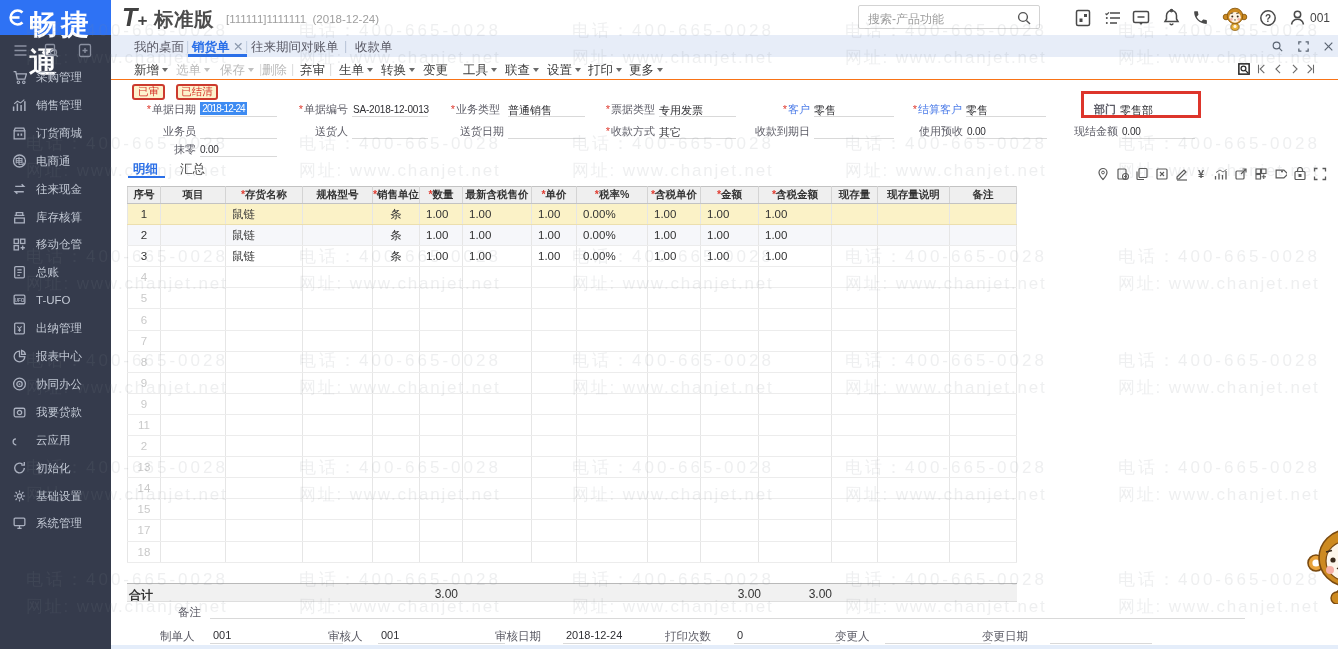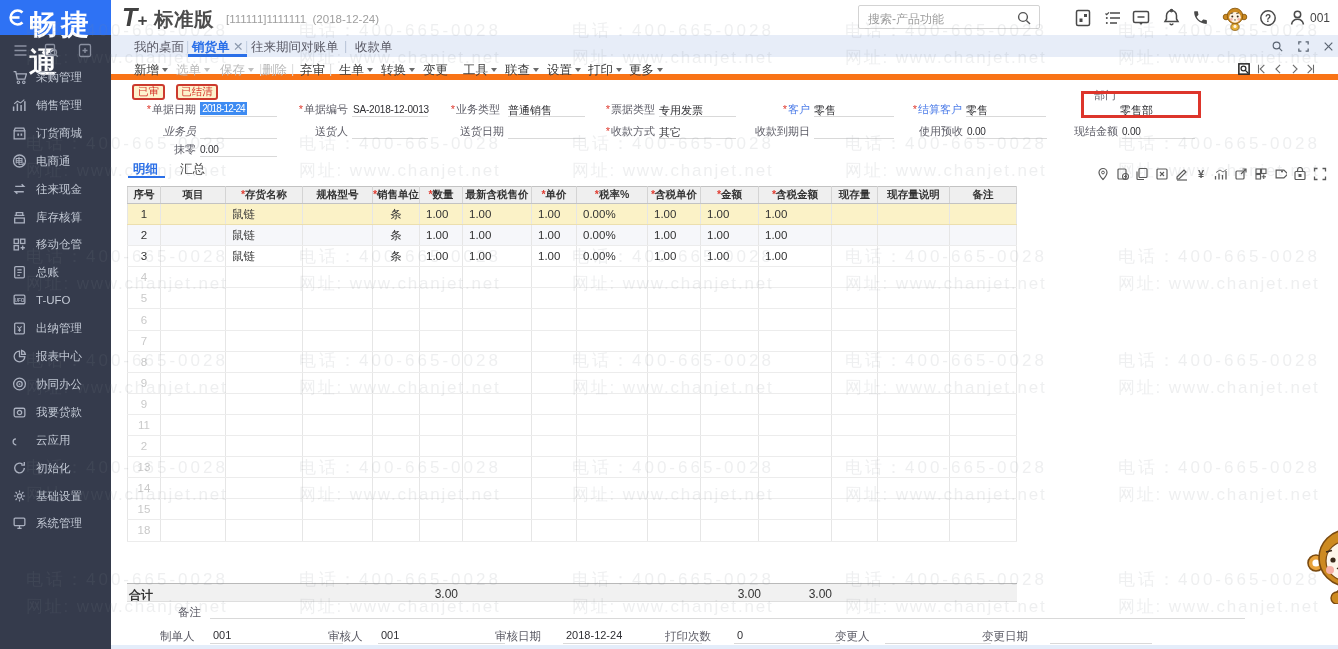--- a/index.html
+++ b/index.html
@@ -22,21 +22,21 @@
 #acct{position:absolute;left:115px;top:13px;font-size:11.5px;color:#9e9e9e;}
 #searchbox{position:absolute;left:747px;top:5px;width:182px;height:24px;border:1px solid #d3d3d3;border-radius:2px;background:#fff;}
 #searchbox .ph{position:absolute;left:9px;top:5px;font-size:12px;color:#9c9c9c;}
 #acctname{position:absolute;left:1310px;top:11px;font-size:12px;color:#444;}
 
 #tabbar{position:absolute;left:111px;top:35px;width:1227px;height:22px;background:#e7edf8;font-size:12.5px;color:#5a5a66;}
 #tabbar .tab{position:absolute;top:4px;white-space:nowrap;}
 #tabbar .active{color:#2a6fe8;font-weight:bold;}
 #tabunderline{position:absolute;left:77px;top:19px;width:59px;height:3px;background:#2a6fe8;}
 
-#toolbar{position:absolute;left:111px;top:57px;width:1227px;height:23px;background:#fff;border-bottom:6px solid #f97316;font-size:12.5px;color:#3c3c3c;}
+#toolbar{position:absolute;left:111px;top:57px;width:1227px;height:23px;background:#fff;border-bottom:1px solid #f97316;font-size:12.5px;color:#3c3c3c;}
 #toolbar .ti{position:absolute;top:5px;white-space:nowrap;}
 #toolbar .dis{color:#b9b9b9;}
 #toolbar .sep{position:absolute;top:5px;color:#dcdcdc;}
 .caret{display:inline-block;width:0;height:0;border-left:3.5px solid transparent;border-right:3.5px solid transparent;border-top:4px solid #6a6a6a;vertical-align:middle;margin-left:3px;margin-bottom:2px;}
 .dis .caret{border-top-color:#c0c0c0;}
 
 .badge{position:absolute;height:16px;border:2px solid #cc3a2e;border-radius:3px;background:#fdf3cd;color:#d5352b;font-size:10.5px;text-align:center;line-height:11.5px;}
 .lbl{position:absolute;font-size:11px;color:#5c5c66;white-space:nowrap;width:120px;text-align:right;}
 .lbl .req{color:#e03b30;margin-right:1px;}
 .lbl.blue{color:#4b7be8;}
@@ -131,25 +131,25 @@
   <div class="fline" style="left:508px;top:116px;width:77px;"></div>
   <span class="lbl" style="left:535px;top:102px;"><span class="req">*</span>票据类型</span>
   <span class="val" style="left:659px;top:103px;">专用发票</span>
   <div class="fline" style="left:659px;top:116px;width:77px;"></div>
   <span class="lbl blue" style="left:690px;top:102px;"><span class="req">*</span>客户</span>
   <span class="val" style="left:814px;top:103px;">零售</span>
   <div class="fline" style="left:814px;top:116px;width:80px;"></div>
   <span class="lbl blue" style="left:842px;top:102px;"><span class="req">*</span>结算客户</span>
   <span class="val" style="left:966px;top:103px;">零售</span>
   <div class="fline" style="left:966px;top:116px;width:80px;"></div>
-  <span class="lbl" style="left:996px;top:88px;">部门</span>
+  <span class="lbl" style="left:996px;top:102px;font-weight:bold;">部门</span>
   <span class="val" style="left:1120px;top:103px;">零售部</span>
   <div id="redbox"></div>
 
-  <span class="lbl" style="left:76px;top:124px;font-style:italic;">业务员</span>
+  <span class="lbl" style="left:76px;top:124px;">业务员</span>
   <div class="fline" style="left:200px;top:138px;width:77px;"></div>
   <span class="lbl" style="left:228px;top:124px;">送货人</span>
   <div class="fline" style="left:352px;top:138px;width:76px;"></div>
   <span class="lbl" style="left:384px;top:124px;">送货日期</span>
   <div class="fline" style="left:508px;top:138px;width:77px;"></div>
   <span class="lbl" style="left:535px;top:124px;"><span class="req">*</span>收款方式</span>
   <span class="val" style="left:659px;top:125px;">其它</span>
   <div class="fline" style="left:659px;top:138px;width:77px;"></div>
   <span class="lbl" style="left:690px;top:124px;">收款到期日</span>
   <div class="fline" style="left:814px;top:138px;width:80px;"></div>
@@ -437,20 +437,37 @@
           <td></td>
           <td></td>
           <td></td>
           <td></td>
           <td></td>
           <td></td>
           <td></td>
         </tr>
     <tr>
           <td class="dim">15</td>
+          <td></td>
+          <td></td>
+          <td></td>
+          <td></td>
+          <td></td>
+          <td></td>
+          <td></td>
+          <td></td>
+          <td></td>
+          <td></td>
+          <td></td>
+          <td></td>
+          <td></td>
+          <td></td>
+        </tr>
+    <tr>
+          <td class="dim">17</td>
           <td></td>
           <td></td>
           <td></td>
           <td></td>
           <td></td>
           <td></td>
           <td></td>
           <td></td>
           <td></td>
           <td></td>

